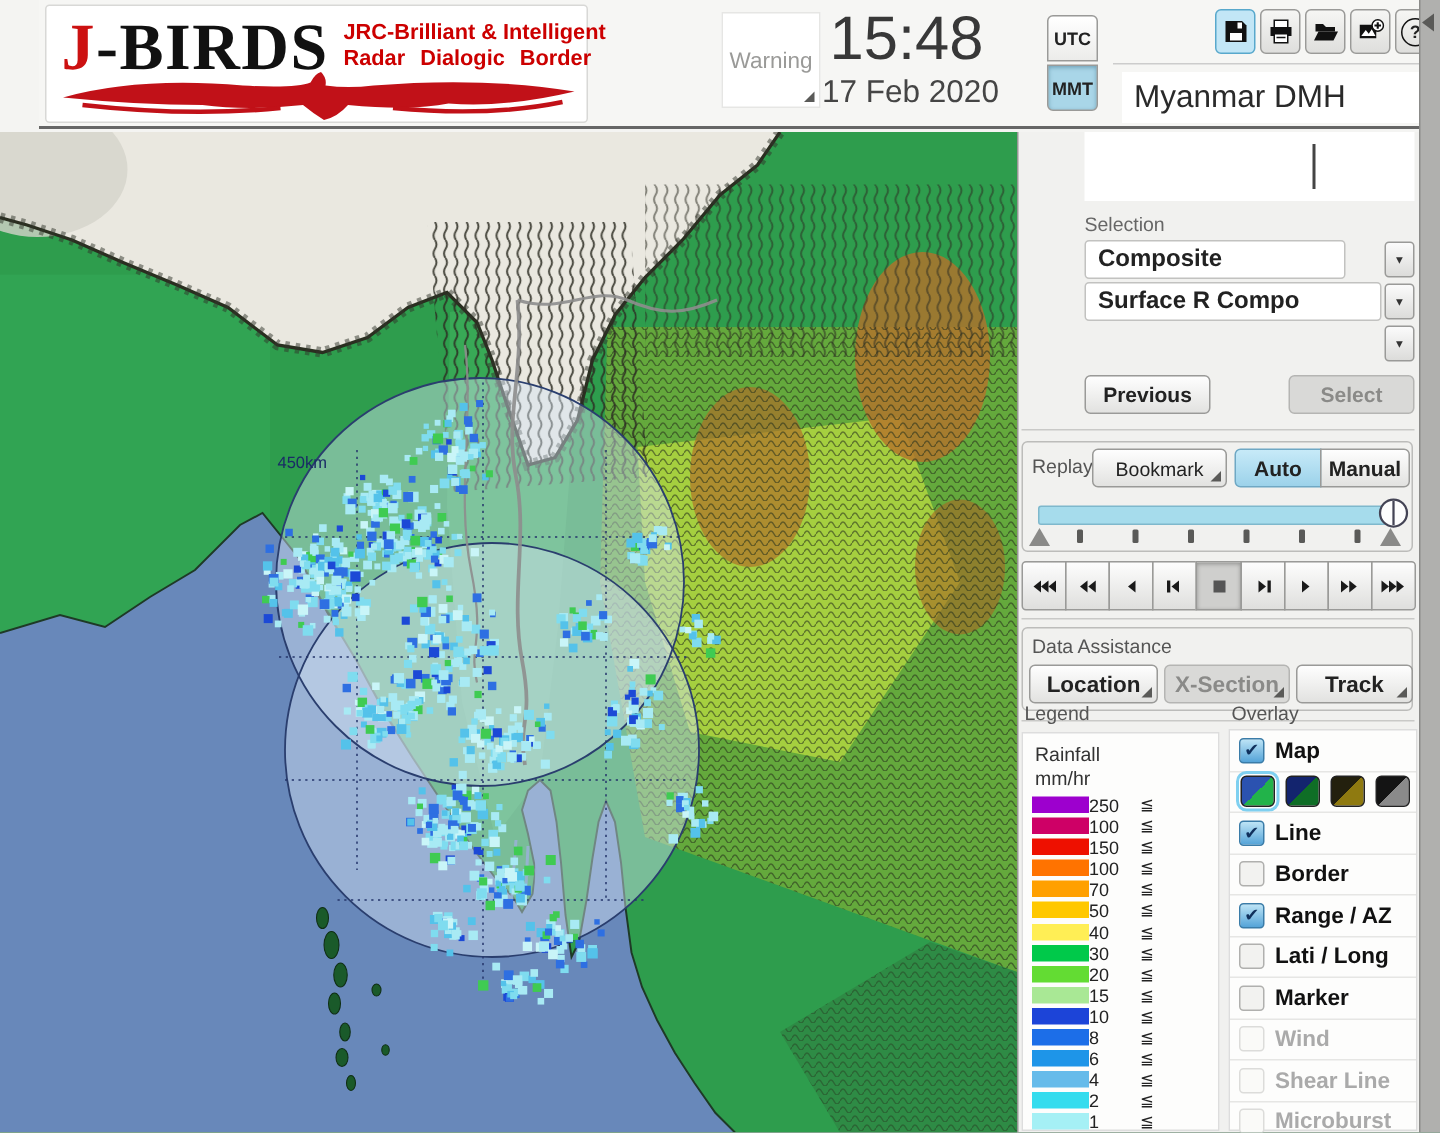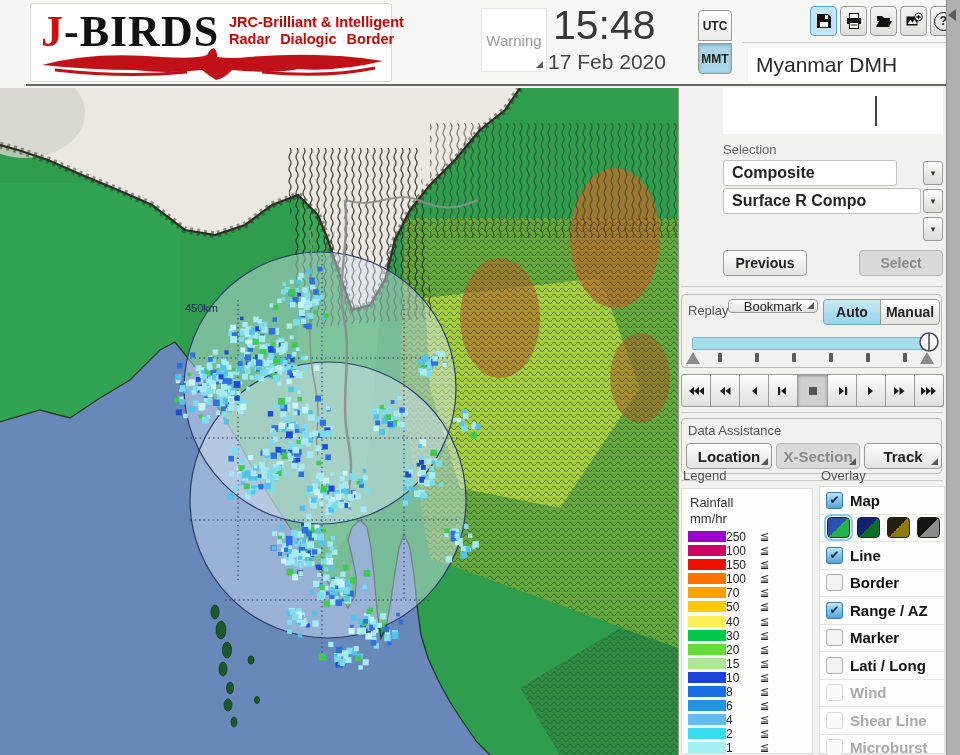--- a/index.html
+++ b/index.html
@@ -1210,21 +1210,21 @@
         <span>Previous</span>
       </div>
     <div class="abs btn gray" style="left:180px;top:162px;width:84px;height:26px;">
         <span>Select</span>
       </div>
 
     <div class="abs sep" style="top:198px;"></div>
 
     <div class="abs panel" style="left:2px;top:206px;width:261px;height:74px;">
       <div class="abs sec-label" style="left:6px;top:8px;color:#555;">Replay</div>
-      <div class="abs btn fold" style="left:46px;top:4px;width:90px;height:14px;font-size:13px;font-weight:normal;">
+      <div class="abs btn fold" style="left:46px;top:4px;width:90px;height:26px;font-size:13px;font-weight:normal;">
           <span>Bookmark</span>
         </div>
       <div class="abs btn blue" style="left:141px;top:4px;width:58px;height:26px;border-radius:4px 0 0 4px;">
           <span>Auto</span>
         </div>
       <div class="abs btn" style="left:198px;top:4px;width:60px;height:26px;border-radius:0 4px 4px 0;">
           <span>Manual</span>
         </div>
       <div id="replay-track" class="abs" style="left:10px;top:42px;width:238px;height:13px;"></div>
       <svg class="abs" style="left:236px;top:36px;" width="22" height="22" viewBox="0 0 22 22">
@@ -1425,25 +1425,25 @@
           <div class="ov-row">
             <span class="cb unchecked"></span>
             <span class="ov-label">Border</span>
           </div>
           <div class="ov-row">
             <span class="cb checked">✔</span>
             <span class="ov-label">Range / AZ</span>
           </div>
           <div class="ov-row">
             <span class="cb unchecked"></span>
-            <span class="ov-label">Marker</span>
+            <span class="ov-label">Lati / Long</span>
           </div>
           <div class="ov-row">
             <span class="cb unchecked"></span>
-            <span class="ov-label">Lati / Long</span>
+            <span class="ov-label">Marker</span>
           </div>
           <div class="ov-row">
             <span class="cb disabled"></span>
             <span class="ov-label dis">Wind</span>
           </div>
           <div class="ov-row">
             <span class="cb disabled"></span>
             <span class="ov-label dis">Shear Line</span>
           </div>
           <div class="ov-row">

